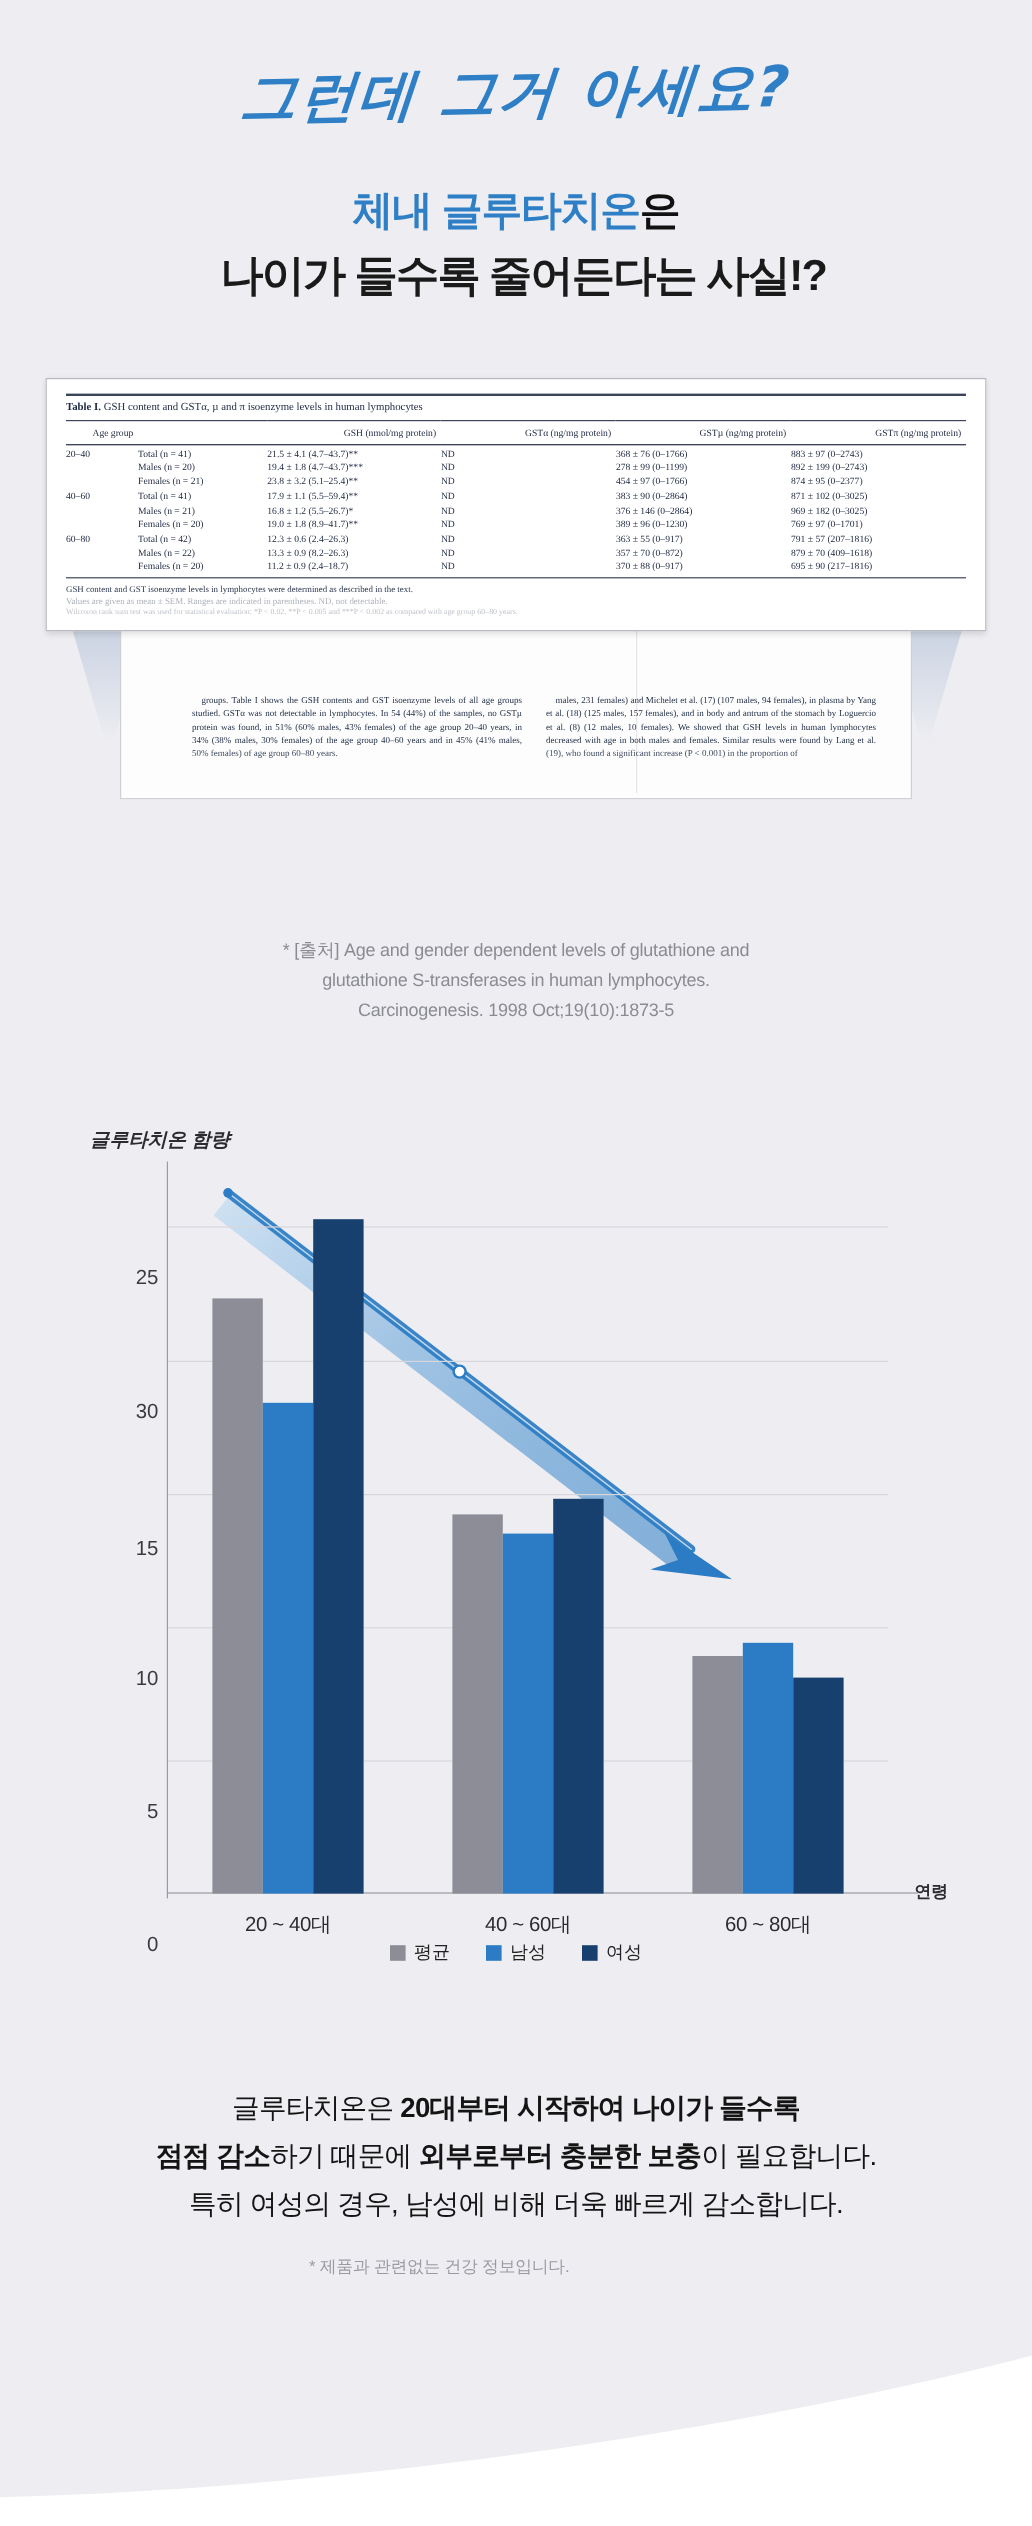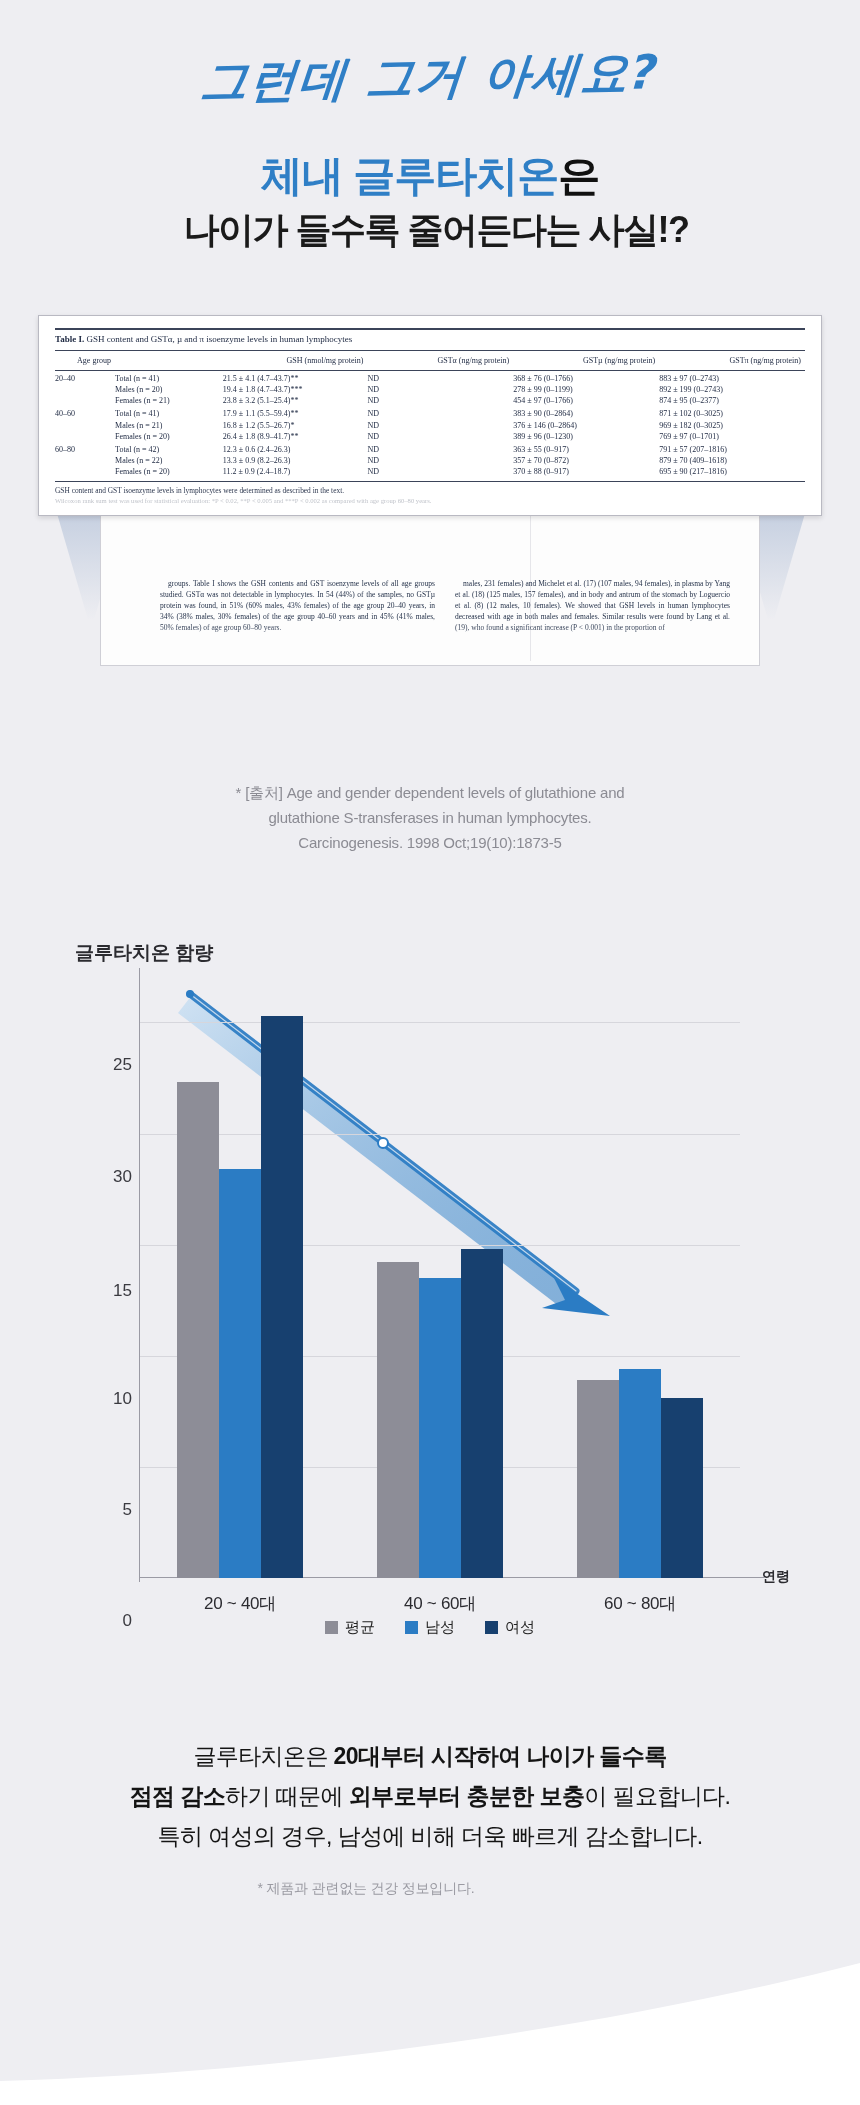--- a/index.html
+++ b/index.html
@@ -18,21 +18,21 @@
     font-family:"DejaVu Sans", sans-serif;
     font-size:47px; font-weight:700; color:#2f7fc6;
     letter-spacing:2px;
     font-style:italic;
     transform:skewX(-6deg) rotate(-1.2deg);
   }
 
   .subtitle-wrap {
     position:absolute; top:150px; left:0; width:860px; text-align:center;
   }
-  .sub-line1 { font-size:42px; font-weight:700; color:#111; line-height:52px; letter-spacing:-1px;}
+  .sub-line1 { font-size:34px; font-weight:700; color:#111; line-height:52px; letter-spacing:-1px;}
   .sub-line1 .hl { color:#2f7fc6; }
   .sub-line2 { font-size:36px; font-weight:700; color:#1a1a1a; line-height:56px; letter-spacing:-1.5px;margin-left:12px;}
 
   
   .paper-zone { position:absolute; top:300px; left:0; width:860px; height:430px; }
 
   .paper-page {
     position:absolute; left:100px; top:76px; width:660px; height:290px;
     background:#fdfdfd;
     border:1px solid #cfcfd6;
@@ -95,21 +95,21 @@
   
   .citation {
     position:absolute; top:780px; left:0; width:860px; text-align:center;
     font-size:15px; line-height:25px; color:#8b8b93; letter-spacing:-.2px;
   }
 
   
   .chart-zone { position:absolute; top:920px; left:0; width:860px; height:800px; }
   .y-axis-title {
     position:absolute; left:75px; top:20px;
-    font-size:19px; font-weight:700; color:#2b2b30;
+    font-size:16px; font-weight:700; color:#2b2b30;font-style:italic;
   }
   .x-axis-title {
     position:absolute; left:762px; top:648px;
     font-size:14px; font-weight:700; color:#2b2b30;
   }
   .plot {
     position:absolute; left:140px; top:58px; width:600px; height:600px;
   }
   .axis-v { position:absolute; left:-1px; top:-10px; width:1.4px; height:614px; background:#9a9aa4; }
   .axis-h { position:absolute; left:-1px; bottom:0; width:626px; height:1.4px; background:#9a9aa4; }
@@ -237,21 +237,21 @@
             <td class="cA"></td>
             <td class="cB">Males (n = 21)</td>
             <td class="cC">16.8 ± 1.2 (5.5–26.7)*</td>
             <td class="cD">ND</td>
             <td class="cD">376 ± 146 (0–2864)</td>
             <td class="cE">969 ± 182 (0–3025)</td>
           </tr>
           <tr>
             <td class="cA"></td>
             <td class="cB">Females (n = 20)</td>
-            <td class="cC">26.4 ± 1.8 (8.9–41.7)**</td>
+            <td class="cC">19.0 ± 1.8 (8.9–41.7)**</td>
             <td class="cD">ND</td>
             <td class="cD">389 ± 96 (0–1230)</td>
             <td class="cE">769 ± 97 (0–1701)</td>
           </tr>
           <tr class="grp-first">
             <td class="cA">60–80</td>
             <td class="cB">Total (n = 42)</td>
             <td class="cC">12.3 ± 0.6 (2.4–26.3)</td>
             <td class="cD">ND</td>
             <td class="cD">363 ± 55 (0–917)</td>
@@ -272,20 +272,21 @@
             <td class="cD">ND</td>
             <td class="cD">370 ± 88 (0–917)</td>
             <td class="cE">695 ± 90 (217–1816)</td>
           </tr>
         </tbody>
     </table>
     <div class="tbl-rule-bottom"></div>
 
     <div class="tbl-notes">
       <div class="fade1">GSH content and GST isoenzyme levels in lymphocytes were determined as described in the text.</div>
+      <div class="fade2">Values are given as mean ± SEM. Ranges are indicated in parentheses. ND, not detectable.</div>
       <div class="fade3">Wilcoxon rank sum test was used for statistical evaluation: *P &lt; 0.02, **P &lt; 0.005 and ***P &lt; 0.002 as compared with age group 60–80 years.</div>
     </div>
   </div>
 </div>
 
 <div class="citation">
   <div>* [출처] Age and gender dependent levels of glutathione and</div>
   <div>glutathione S-transferases in human lymphocytes.</div>
   <div>Carcinogenesis. 1998 Oct;19(10):1873-5</div>
 </div>

